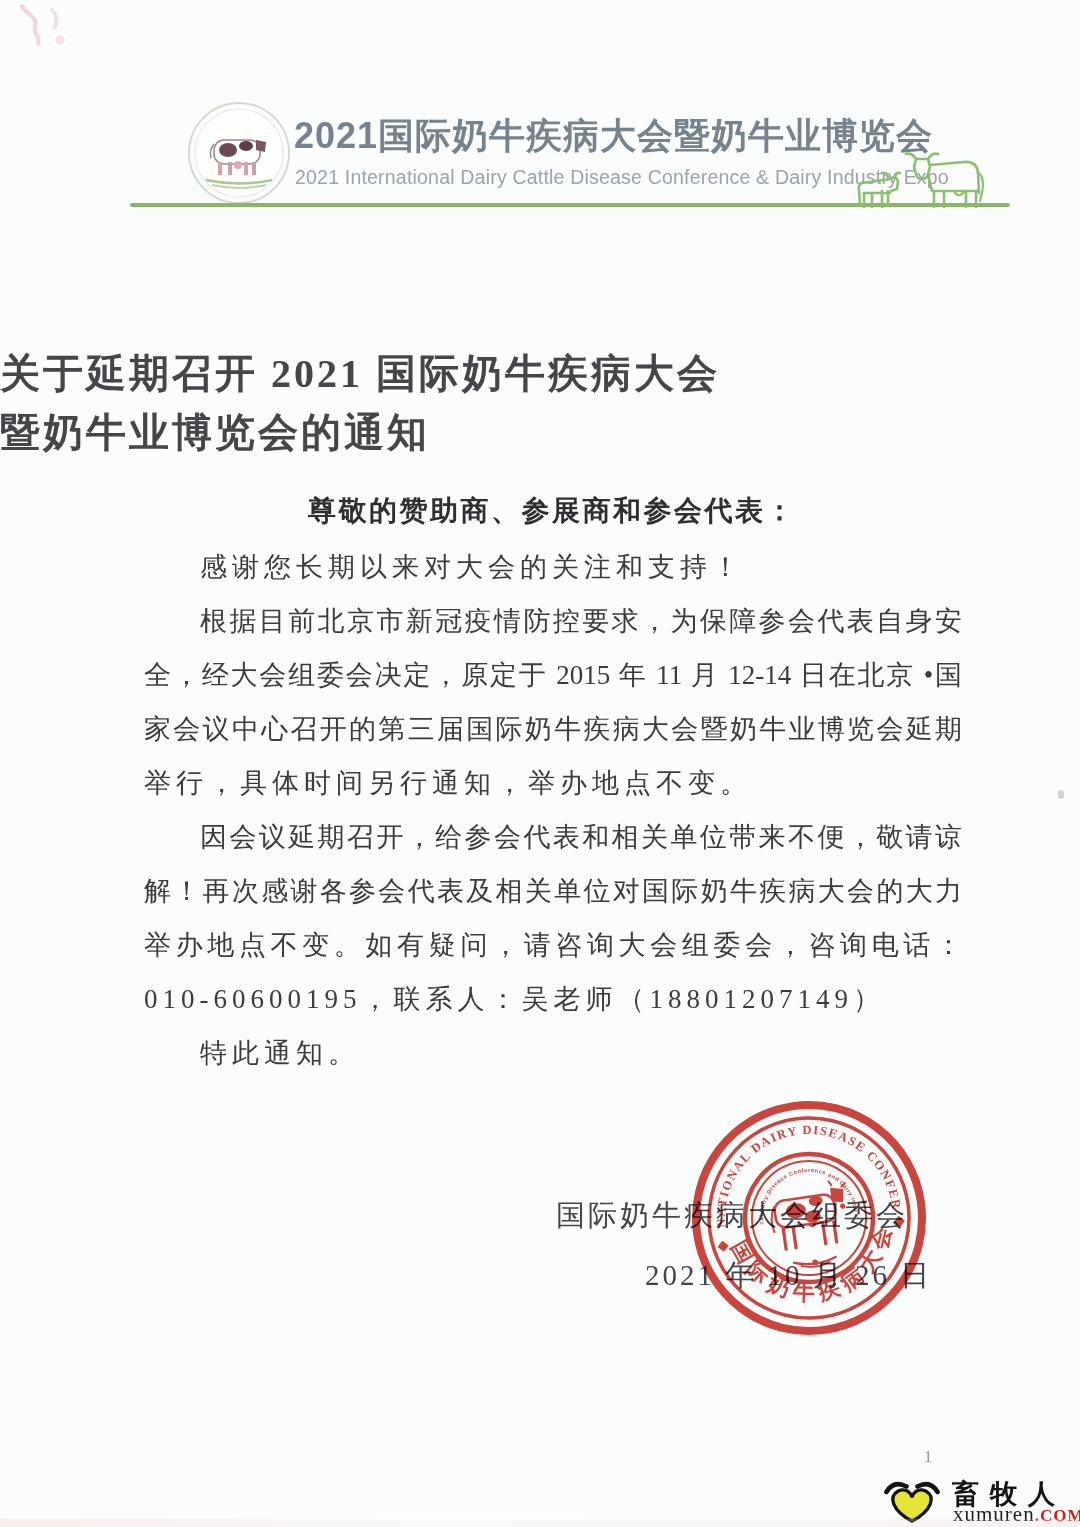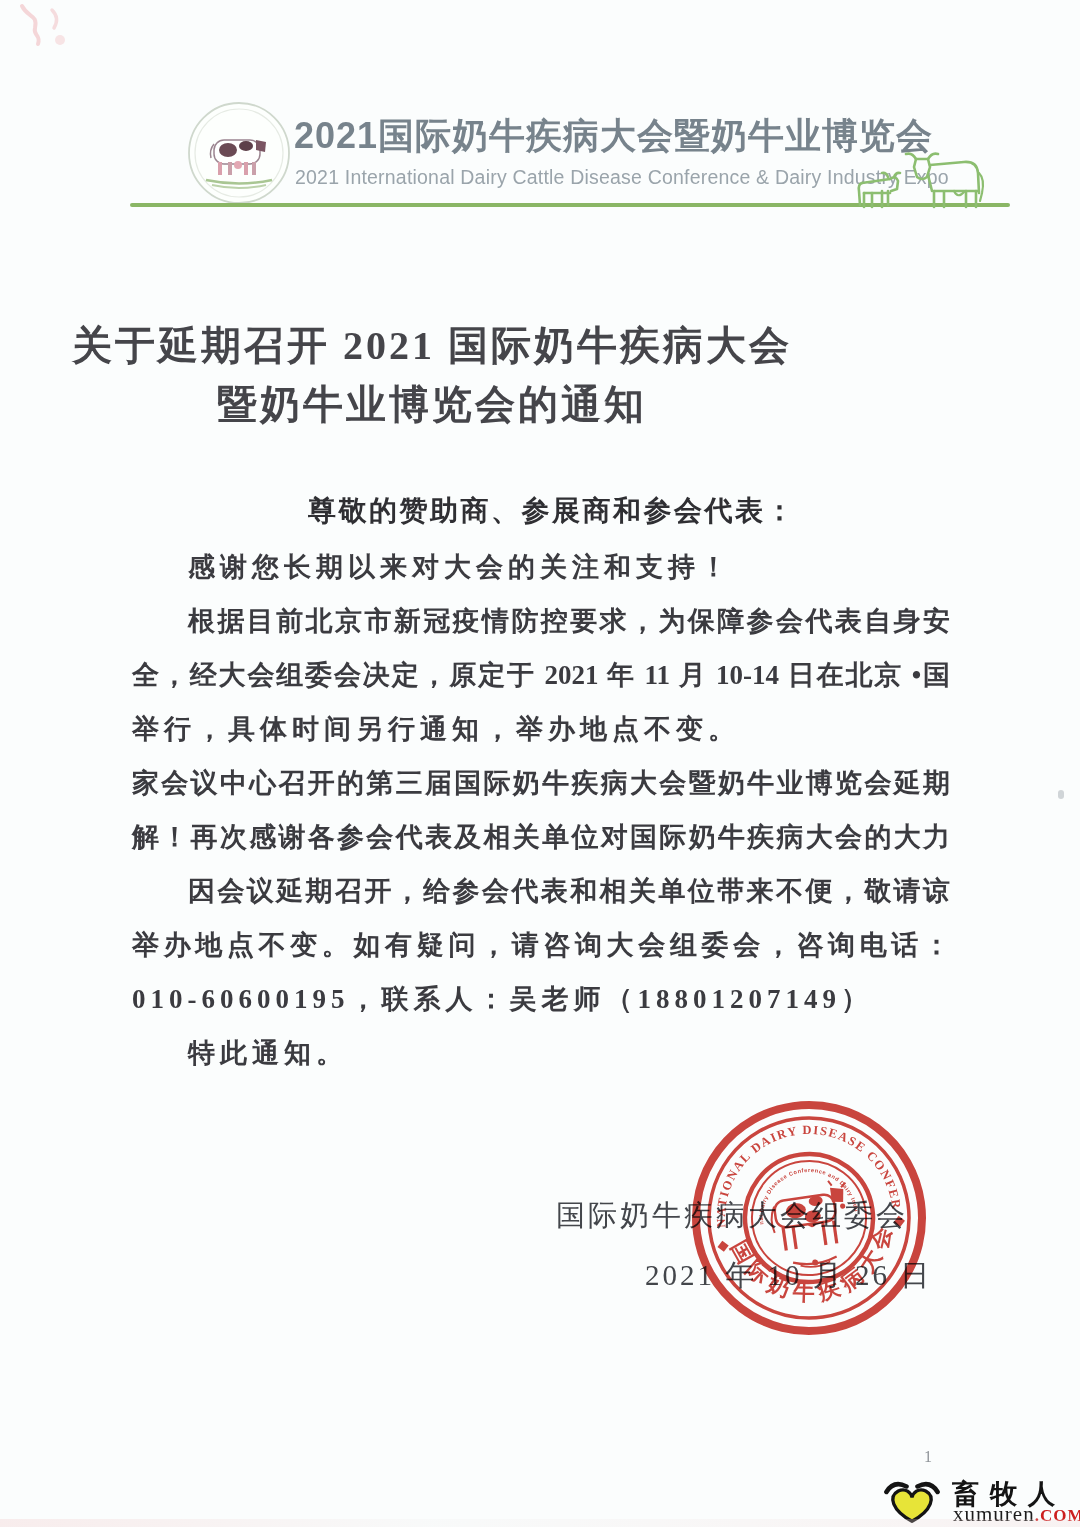--- a/index.html
+++ b/index.html
@@ -20,32 +20,32 @@
   .hdr-sub{
     left:295px;top:166px;width:640px;
     font-family:"Liberation Sans","DejaVu Sans",sans-serif;
     font-size:19.5px;color:#9aa4ab;letter-spacing:0.2px;white-space:nowrap;
   }
   .hdr-line{left:130px;top:203px;width:880px;height:4px;background:#8ab665;border-radius:2px;}
   .hdr-cows{left:850px;top:149px;width:142px;height:60px;}
 
   
   .doc-title{
-    left:0;width:864px;text-align:center;
-    font-size:40px;font-weight:bold;color:#45454a;letter-spacing:3px;white-space:nowrap;
+    left:0;width:864px;
+    font-size:40px;font-weight:bold;color:#45454a;letter-spacing:3px;white-space:nowrap;margin-top:28px;
   }
   .doc-title.l1{top:318px;}
   .doc-title.l2{top:377px;}
 
   
   .salutation{
     left:132px;top:492px;width:840px;
     font-size:28px;font-weight:bold;color:#2f2f33;letter-spacing:2.5px;white-space:nowrap;text-align:center;
   }
-  .body-lines{left:132px;top:540px;width:818px;font-weight:bold;}
+  .body-lines{left:144px;top:540px;width:818px;}
   .line{
     height:54px;line-height:54px;font-size:27px;color:#3b3b40;
     letter-spacing:5px;white-space:nowrap;
   }
   .line.indent{padding-left:56px;}
   .line.fill{
     white-space:normal;letter-spacing:0;
     text-align:justify;text-align-last:justify;
   }
 
@@ -141,25 +141,25 @@
 </svg>
 
 <div class="abs doc-title l1">关于延期召开 2021 国际奶牛疾病大会</div>
 <div class="abs doc-title l2">暨奶牛业博览会的通知</div>
 
 <div class="abs salutation">尊敬的赞助商、参展商和参会代表：</div>
 
 <div class="abs body-lines">
     <div class="line indent">感谢您长期以来对大会的关注和支持！</div>
     <div class="line indent fill">根据目前北京市新冠疫情防控要求，为保障参会代表自身安</div>
-    <div class="line fill">全，经大会组委会决定，原定于 2021 年 11 月 10-14 日在北京 •国</div>
+    <div class="line fill">全，经大会组委会决定，原定于 2015 年 11 月 12-14 日在北京 •国</div>
+    <div class="line fill">家会议中心召开的第三届国际奶牛疾病大会暨奶牛业博览会延期</div>
     <div class="line">举行，具体时间另行通知，举办地点不变。</div>
-    <div class="line fill">家会议中心召开的第三届国际奶牛疾病大会暨奶牛业博览会延期</div>
+    <div class="line indent fill">因会议延期召开，给参会代表和相关单位带来不便，敬请谅</div>
     <div class="line fill">解！再次感谢各参会代表及相关单位对国际奶牛疾病大会的大力</div>
-    <div class="line indent fill">因会议延期召开，给参会代表和相关单位带来不便，敬请谅</div>
     <div class="line fill">举办地点不变。如有疑问，请咨询大会组委会，咨询电话：</div>
     <div class="line">010-60600195，联系人：吴老师（18801207149）</div>
     <div class="line indent">特此通知。</div>
   </div>
 
 <div class="abs signature">国际奶牛疾病大会组委会</div>
 <div class="abs sign-date">2021 年 10 月 26 日</div>
 
 <svg class="abs stamp" viewBox="-119 -119 238 238">
   <defs>

